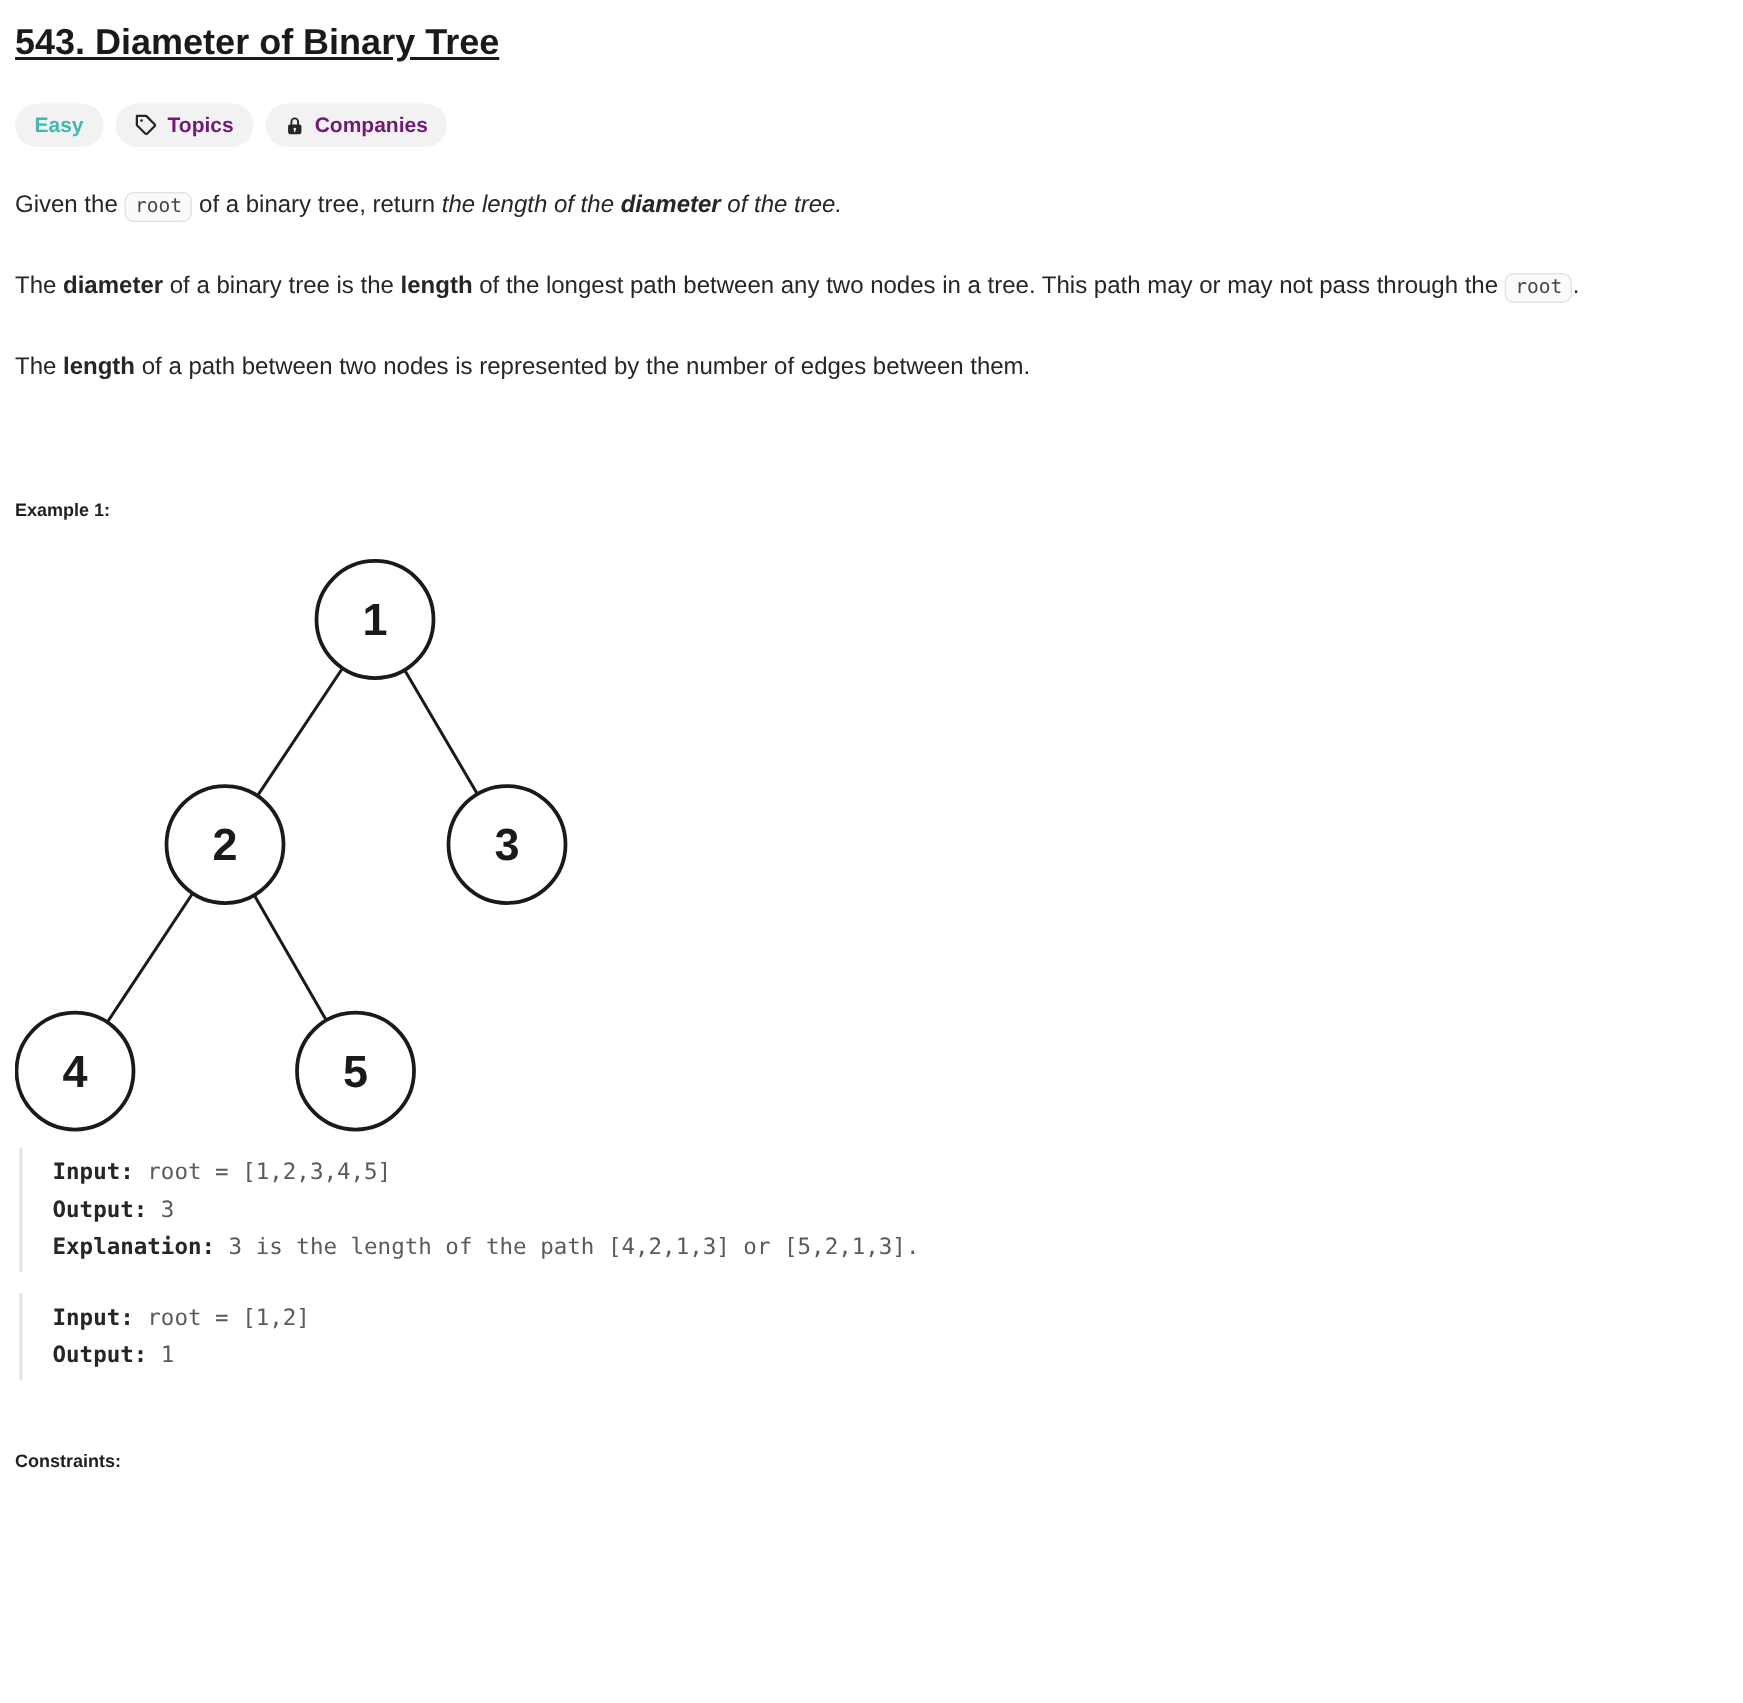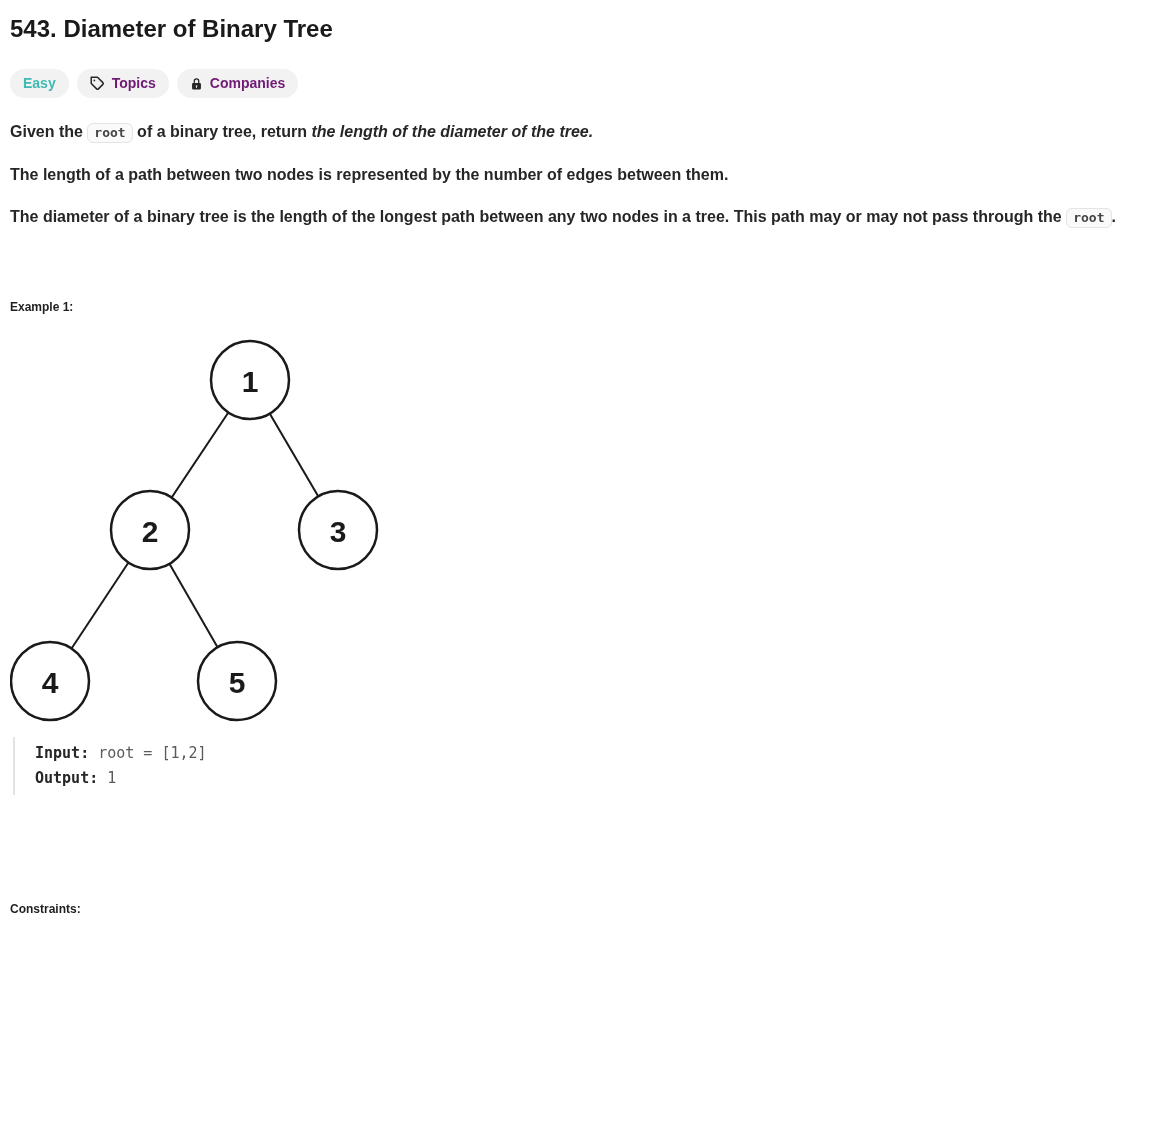--- a/index.html
+++ b/index.html
@@ -10,20 +10,21 @@
     font-family: "Liberation Sans", sans-serif;
     color: #262626;
     padding: 12px 10px 20px 10px;
   }
   h1.problem-title {
     font-size: 24px;
     line-height: 30px;
     font-weight: 700;
     color: #1a1a1a;
     margin-top: 2px;
+    text-decoration: underline;
   }
   .badge-row {
     display: flex;
     align-items: center;
     gap: 8px;
     margin-top: 25px;
     font-weight: bold;
   }
   .pill {
     display: inline-flex;
@@ -35,44 +36,43 @@
     font-size: 14px;
     line-height: 19px;
     color: #701a75;
     cursor: pointer;
     user-select: none;
   }
   .pill.easy { color: var(--easy, #3fbab3); }
   .pill svg { display: block; }
   p.desc {
     font-size: 16px;
-    line-height: 17px;
+    line-height: 28px;
     margin-top: 25px;
-    font-weight: bold;
   }
   code.inline {
     font-family: "DejaVu Sans Mono", monospace;
     font-size: 13px;
     background: var(--code_bg, #fafafa);
     border: 1px solid var(--code_border, #e4e4e4);
     border-radius: 6px;
     padding: 1px 6px 2px 6px;
     color: #454545;
     white-space: nowrap;
   }
   code.inline sup { font-size: 9.5px; }
   .section-heading {
     font-size: 12px;
     line-height: 21px;
     font-weight: 700;
     color: #1f1f1f;
   }
   .heading-example-1 { margin-top: 71px; }
   .heading-example-2 { margin-top: 22px; }
-  .heading-constraints { margin-top: 104px; }
+  .heading-constraints { margin-top: 44px; }
   svg.tree {
     display: block;
     margin-top: 20px;
   }
   svg.tree line { stroke: #1a1a1a; stroke-width: 2; }
   svg.tree circle { fill: #ffffff; stroke: #1a1a1a; stroke-width: 2.5; }
   svg.tree text {
     font-family: "Liberation Sans", sans-serif;
     font-size: 30px;
     font-weight: 700;
@@ -126,43 +126,46 @@
         <svg width="13" height="14" viewBox="0 0 24 24">
           <path d="M12 1.5a5.3 5.3 0 0 0-5.3 5.3V10H6a2.2 2.2 0 0 0-2.2 2.2v7.6A2.2 2.2 0 0 0 6 22h12a2.2 2.2 0 0 0 2.2-2.2v-7.6A2.2 2.2 0 0 0 18 10h-.7V6.8A5.3 5.3 0 0 0 12 1.5zm-3 8.5V6.8a3 3 0 0 1 6 0V10H9zm3 4.2a1.6 1.6 0 0 1 .8 3v1.6a.8.8 0 0 1-1.6 0v-1.6a1.6 1.6 0 0 1 .8-3z" fill="#262626"></path>
         </svg>
       </span>
       <span>Companies</span>
     </span>
   </div>
 
   <p class="desc"><span>Given the </span><code class="inline">root</code><span> of a binary tree, return </span><em>the length of the </em><em><strong>diameter</strong></em><em> of the tree.</em></p>
 
+  <p class="desc"><span>The </span><strong>diameter</strong><span> of a binary tree is the </span><strong>length</strong><span> of the longest path between any two nodes in a tree. This path may or may not pass through the </span><code class="inline">root</code><span>.</span></p>
+
   <p class="desc"><span>The </span><strong>length</strong><span> of a path between two nodes is represented by the number of edges between them.</span></p>
-
-  <p class="desc"><span>The </span><strong>diameter</strong><span> of a binary tree is the </span><strong>length</strong><span> of the longest path between any two nodes in a tree. This path may or may not pass through the </span><code class="inline">root</code><span>.</span></p>
 
   <p class="section-heading heading-example-1">Example 1:</p>
 
   <svg class="tree" width="380" height="385" viewBox="0 0 380 385">
       <line x1="240" y1="42" x2="140" y2="192"></line>
       <line x1="240" y1="42" x2="328" y2="192"></line>
       <line x1="140" y1="192" x2="40" y2="343"></line>
       <line x1="140" y1="192" x2="227" y2="343"></line>
       <circle cx="240" cy="42" r="39"></circle>
       <text x="240" y="43">1</text>
       <circle cx="140" cy="192" r="39"></circle>
       <text x="140" y="193">2</text>
       <circle cx="328" cy="192" r="39"></circle>
       <text x="328" y="193">3</text>
       <circle cx="40" cy="343" r="39"></circle>
       <text x="40" y="344">4</text>
       <circle cx="227" cy="343" r="39"></circle>
       <text x="227" y="344">5</text>
     </svg>
 
+  <pre class="example example-1"><span class="label">Input:</span><span> root = [1,2,3,4,5]</span>
+<span class="label">Output:</span><span> 3</span>
+<span class="label">Explanation:</span><span> 3 is the length of the path [4,2,1,3] or [5,2,1,3].</span></pre>
 
 
   <pre class="example example-2"><span class="label">Input:</span><span> root = [1,2]</span>
 <span class="label">Output:</span><span> 1</span></pre>
 
   <p class="section-heading heading-constraints">Constraints:</p>
 
 
 </main>
 

